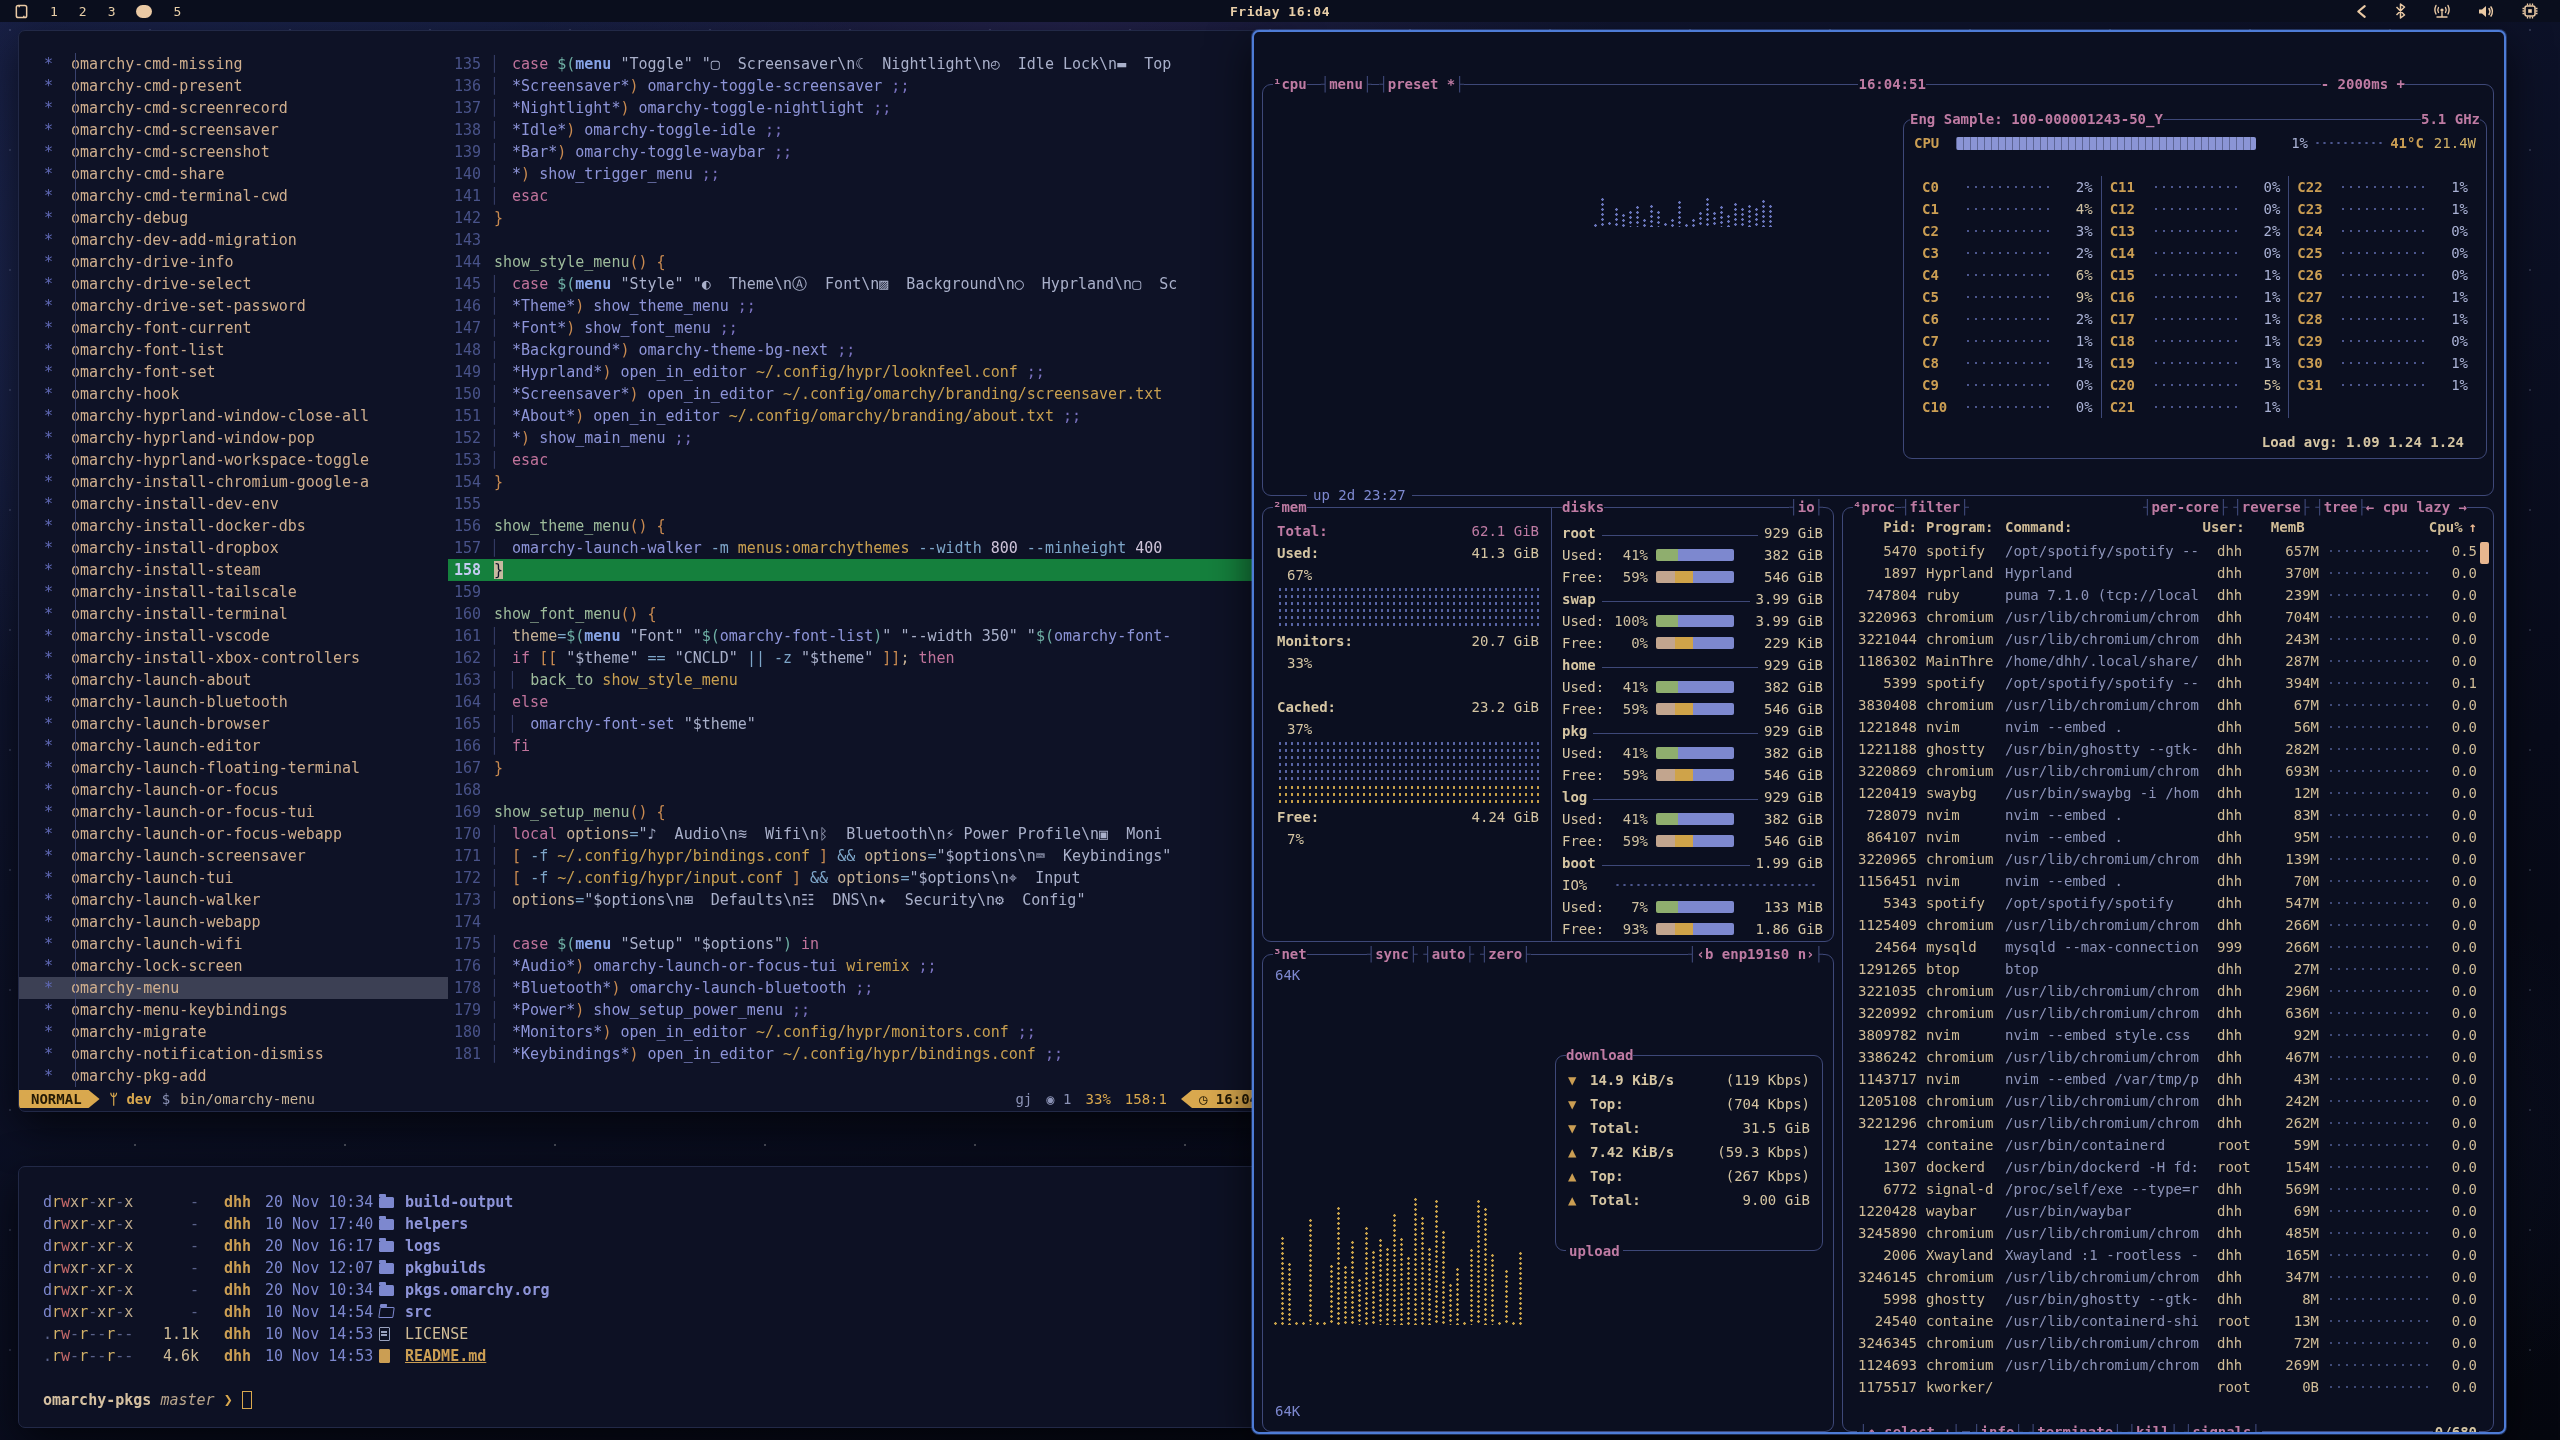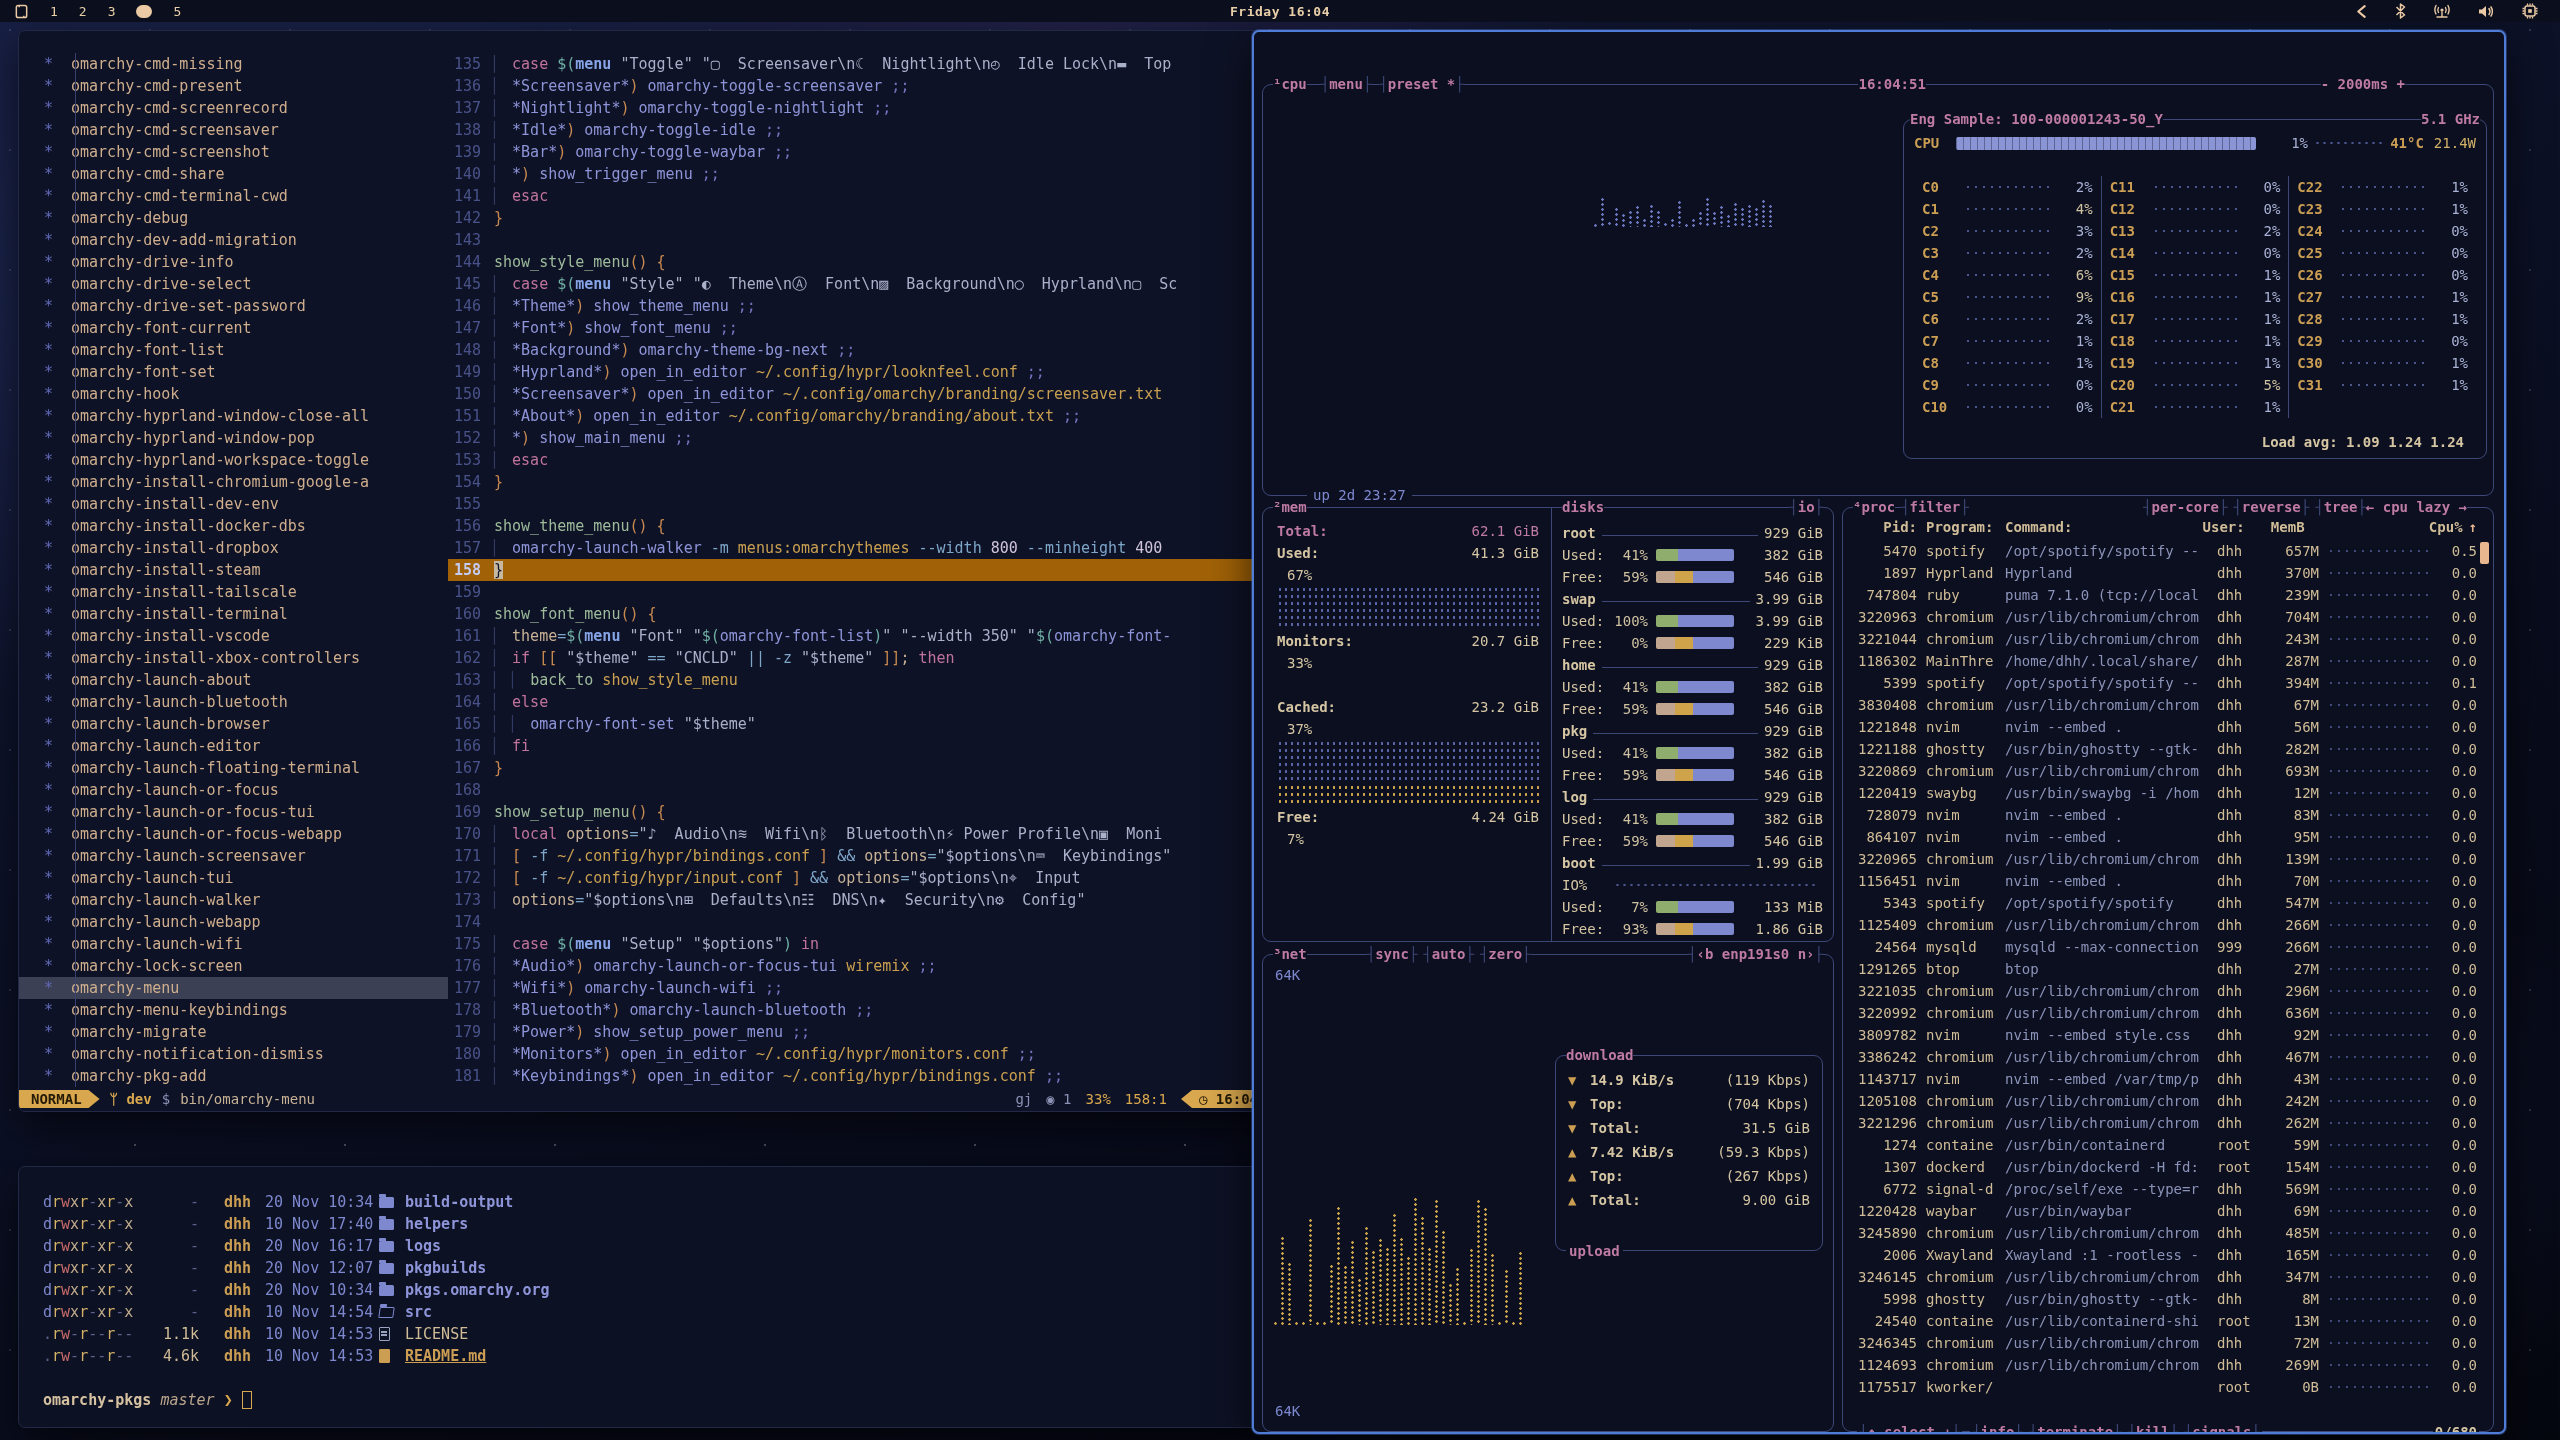--- a/index.html
+++ b/index.html
@@ -38,21 +38,21 @@
   
   .editorwin{font-size:15px;color:#c7b296;overflow:hidden}
   .filepane{position:absolute;left:0;top:22px;bottom:24px;width:429px;overflow:hidden}
   .filepane .vguide{position:absolute;left:56px;top:0;bottom:0;width:1px;background:#39426e}
   .flrow{height:22px;line-height:22px;white-space:pre;display:flex}
   .flrow.active{background:#3c4054}
   .star{width:34px;text-align:right;color:#5f68b5;margin-right:0}
   .fname{margin-left:18px;color:#cfae8d;overflow:hidden;white-space:nowrap}
   .codepane{position:absolute;left:429px;right:0;top:22px;bottom:24px;overflow:hidden}
   .crow{height:22px;line-height:22px;display:flex;white-space:pre}
-  .crow.curline{background:#a16207}
+  .crow.curline{background:#15803d}
   .lnum{width:46px;min-width:46px;text-align:right;padding-right:13px;color:#49538a}
   .curline .lnum{color:#c3cbf0;font-weight:bold}
   .ltext{white-space:pre}
   .sg-g{color:#323a63}
   .sg-kw{color:#c0739b}
   .sg-fn{color:#9dbb9b}
   .sg-fnb{color:#86a3e6;font-weight:bold}
   .sg-cmd{color:#8d94d8}
   .sg-str{color:#a9b0ca}
   .sg-path{color:#c9a050}
@@ -310,21 +310,20 @@
         <div class="crow"><span class="lnum">167</span><span class="ltext"><span class="sg-par">}</span></span></div>
         <div class="crow"><span class="lnum">168</span><span class="ltext"></span></div>
         <div class="crow"><span class="lnum">169</span><span class="ltext"><span class="sg-fn">show_setup_menu</span><span class="sg-par">() {</span></span></div>
         <div class="crow"><span class="lnum">170</span><span class="ltext"><span class="sg-g">▏ </span><span class="sg-kw">local </span><span class="sg-txt">options</span><span class="sg-eq">=</span><span class="sg-str">"♪  Audio\n≋  Wifi\nᛒ  Bluetooth\n⚡ Power Profile\n▣  Moni</span></span></div>
         <div class="crow"><span class="lnum">171</span><span class="ltext"><span class="sg-g">▏ </span><span class="sg-par">[ </span><span class="sg-flag">-f</span><span class="sg-path"> ~/.config/hypr/bindings.conf</span><span class="sg-par"> ]</span><span class="sg-eq"> &amp;&amp; </span><span class="sg-txt">options</span><span class="sg-eq">=</span><span class="sg-str">"$options\n⌨  Keybindings"</span></span></div>
         <div class="crow"><span class="lnum">172</span><span class="ltext"><span class="sg-g">▏ </span><span class="sg-par">[ </span><span class="sg-flag">-f</span><span class="sg-path"> ~/.config/hypr/input.conf</span><span class="sg-par"> ]</span><span class="sg-eq"> &amp;&amp; </span><span class="sg-txt">options</span><span class="sg-eq">=</span><span class="sg-str">"$options\n⌖  Input</span></span></div>
         <div class="crow"><span class="lnum">173</span><span class="ltext"><span class="sg-g">▏ </span><span class="sg-txt">options</span><span class="sg-eq">=</span><span class="sg-str">"$options\n⊞  Defaults\n☷  DNS\n✦  Security\n⚙  Config"</span></span></div>
         <div class="crow"><span class="lnum">174</span><span class="ltext"></span></div>
         <div class="crow"><span class="lnum">175</span><span class="ltext"><span class="sg-g">▏ </span><span class="sg-kw">case </span><span class="sg-op">$(</span><span class="sg-fnb">menu</span><span class="sg-txt"> </span><span class="sg-str">"Setup" "$options"</span><span class="sg-op">)</span><span class="sg-kw"> in</span></span></div>
         <div class="crow"><span class="lnum">176</span><span class="ltext"><span class="sg-g">▏ </span><span class="sg-cmd">*Audio*</span><span class="sg-par">)</span><span class="sg-txt"> </span><span class="sg-cmd">omarchy-launch-or-focus-tui</span><span class="sg-path"> wiremix</span><span class="sg-sc"> ;;</span></span></div>
-        <div class="crow"><span class="lnum">177</span><span class="ltext"><span class="sg-g">▏ </span><span class="sg-cmd">*Wifi*</span><span class="sg-par">)</span><span class="sg-txt"> </span><span class="sg-cmd">omarchy-launch-wifi</span><span class="sg-sc"> ;;</span></span></div>
         <div class="crow"><span class="lnum">178</span><span class="ltext"><span class="sg-g">▏ </span><span class="sg-cmd">*Bluetooth*</span><span class="sg-par">)</span><span class="sg-txt"> </span><span class="sg-cmd">omarchy-launch-bluetooth</span><span class="sg-sc"> ;;</span></span></div>
         <div class="crow"><span class="lnum">179</span><span class="ltext"><span class="sg-g">▏ </span><span class="sg-cmd">*Power*</span><span class="sg-par">)</span><span class="sg-txt"> </span><span class="sg-cmd">show_setup_power_menu</span><span class="sg-sc"> ;;</span></span></div>
         <div class="crow"><span class="lnum">180</span><span class="ltext"><span class="sg-g">▏ </span><span class="sg-cmd">*Monitors*</span><span class="sg-par">)</span><span class="sg-txt"> </span><span class="sg-cmd">open_in_editor</span><span class="sg-path"> ~/.config/hypr/monitors.conf</span><span class="sg-sc"> ;;</span></span></div>
         <div class="crow"><span class="lnum">181</span><span class="ltext"><span class="sg-g">▏ </span><span class="sg-cmd">*Keybindings*</span><span class="sg-par">)</span><span class="sg-txt"> </span><span class="sg-cmd">open_in_editor</span><span class="sg-path"> ~/.config/hypr/bindings.conf</span><span class="sg-sc"> ;;</span></span></div>
       </div>
     </div>
   <div class="statusline">
     <span class="modebadge">NORMAL</span>
     <span class="gitseg">ᛘ <span>dev</span></span>
     <span class="dollar">$</span>

